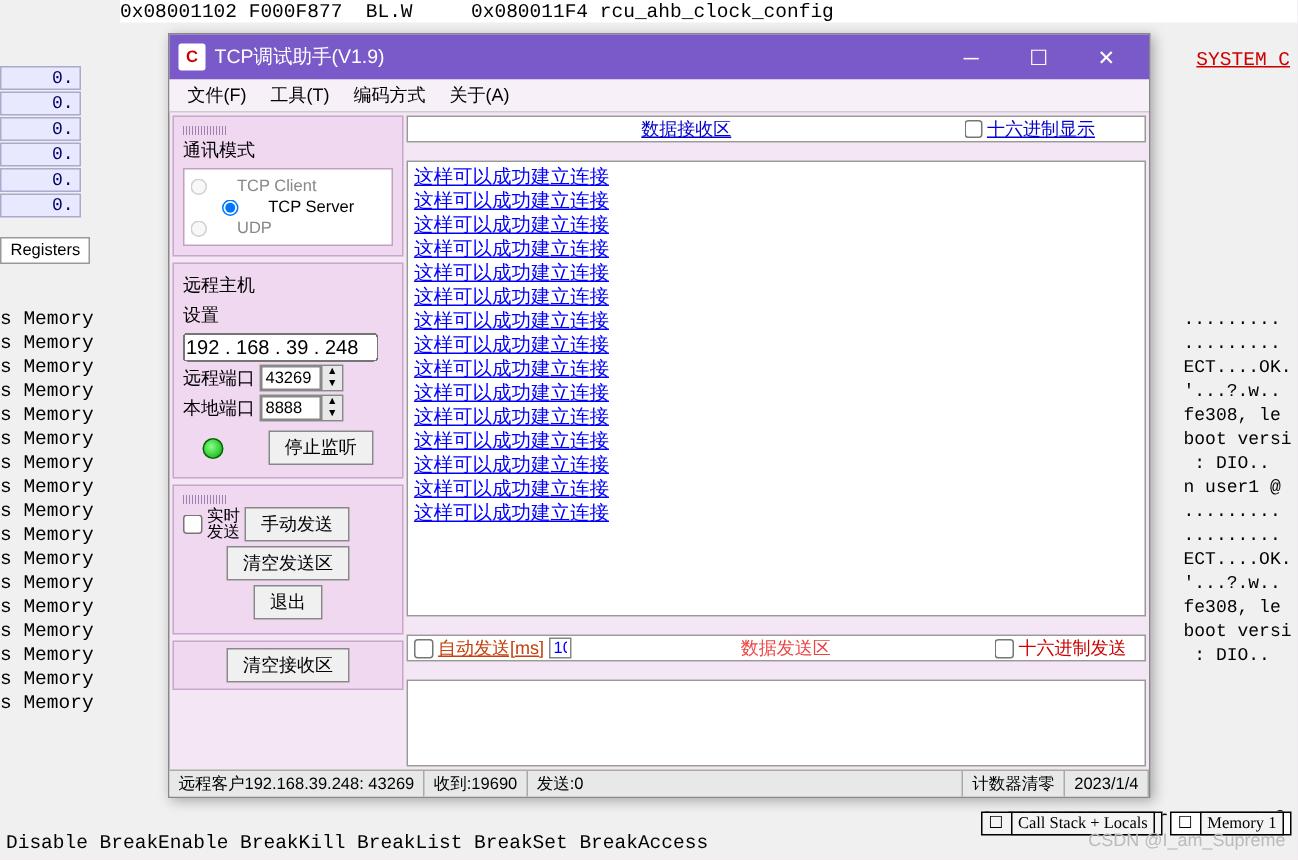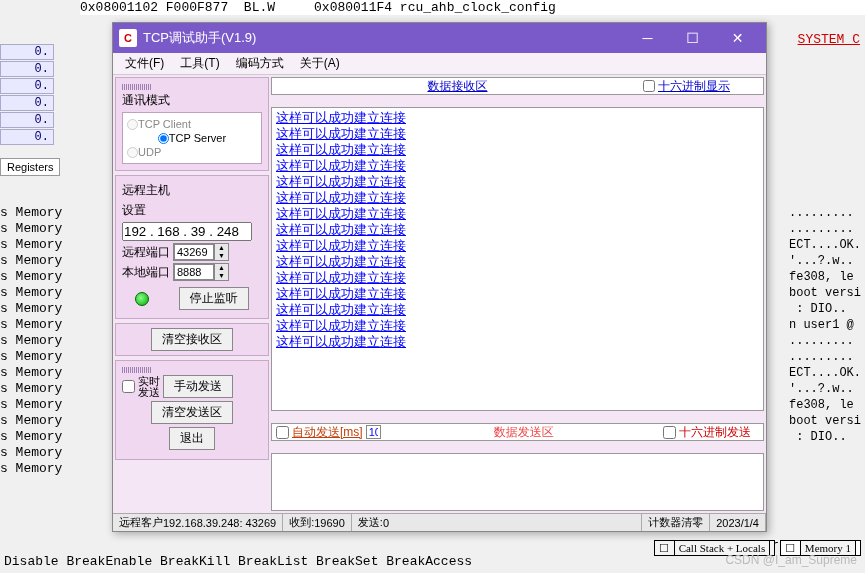--- a/index.html
+++ b/index.html
@@ -30,21 +30,21 @@
 
 .menubar { height: 22px; background: #f8f0f8; border-bottom: 1px solid #ccc; display: flex; align-items: center; padding: 0 4px; font-size: 12px; }
 .menubar .menu-item { padding: 2px 8px; cursor: pointer; }
 
 .app-body { flex: 1; display: flex; padding: 2px; gap: 2px; min-height: 0; }
 .left-panel { width: 154px; display: flex; flex-direction: column; gap: 4px; }
 .panel-box { background: #f0d8f0; border: 1px solid #c8a8c8; padding: 6px; }
 .grip { height: 6px; background: repeating-linear-gradient(90deg, #a080b0, #a080b0 1px, transparent 1px, transparent 2px); width: 30px; margin-bottom: 2px; }
 .panel-title { font-size: 12px; color: #000; margin-bottom: 3px; }
 .radio-group { background: #fff; border: 1px solid #c0a0c0; padding: 4px; }
-.radio-row { display: flex; align-items: center; gap: 0; padding: 1px 0; font-size: 11px; color: #888; }
+.radio-row { display: flex; align-items: center; gap: 20px; padding: 1px 0; font-size: 11px; color: #888; }
 .radio-row.active { color: #000; justify-content: center; }
 .radio-row input { width: 11px; height: 11px; }
 .setting-row { display: flex; align-items: center; gap: 3px; margin: 2px 0; font-size: 12px; }
 .setting-row input[type=text] { border: 1px solid #888; padding: 1px 2px; font-size: 11px; background: #fff; }
 .spinner-wrap { display: flex; border: 1px solid #888; background: #fff; }
 .spinner-wrap input { border: none; width: 40px; padding: 1px 2px; font-size: 11px; }
 .spinner-btns { width: 14px; display: flex; flex-direction: column; }
 .spinner-btns div { height: 8px; font-size: 7px; background: #e8e8e8; border-left: 1px solid #888; text-align: center; line-height: 8px; cursor: pointer; }
 .status-led { width: 14px; height: 14px; border-radius: 50%; background: radial-gradient(circle at 40% 40%, #8f8, #0a0); border: 1px solid #060; display: inline-block; vertical-align: middle; }
 .btn { background: #f0f0f0; border: 1px solid #888; padding: 2px 10px; font-size: 12px; cursor: pointer; }
@@ -173,34 +173,34 @@
                 <div>▼</div>
               </div>
           </div>
         </div>
         <div class="setting-row" style="margin-top:6px;justify-content:space-around">
           <span class="status-led"></span>
           <button class="btn">停止监听</button>
         </div>
       </div>
 
-      <div class="panel-box" style="text-align:center;padding:4px">
-        <button class="btn">清空接收区</button>
-      </div>
-
       <div class="panel-box">
         <div class="grip"></div>
         <div class="setting-row">
           <input type="checkbox" style="">
           <span style="font-size:11px;line-height:11px;white-space:pre">实时
 发送</span>
           <button class="btn">手动发送</button>
         </div>
         <button class="btn block">清空发送区</button>
         <button class="btn block">退出</button>
+      </div>
+
+      <div class="panel-box" style="text-align:center;padding:4px">
+        <button class="btn">清空接收区</button>
       </div>
     </div>
 
     <div class="right-panel">
       <div class="rx-header">
         <div class="hdr-recv">数据接收区</div>
         <label class="hdr-hex">
             <input type="checkbox" style=""> 
             <span>十六进制显示</span>
           </label>

